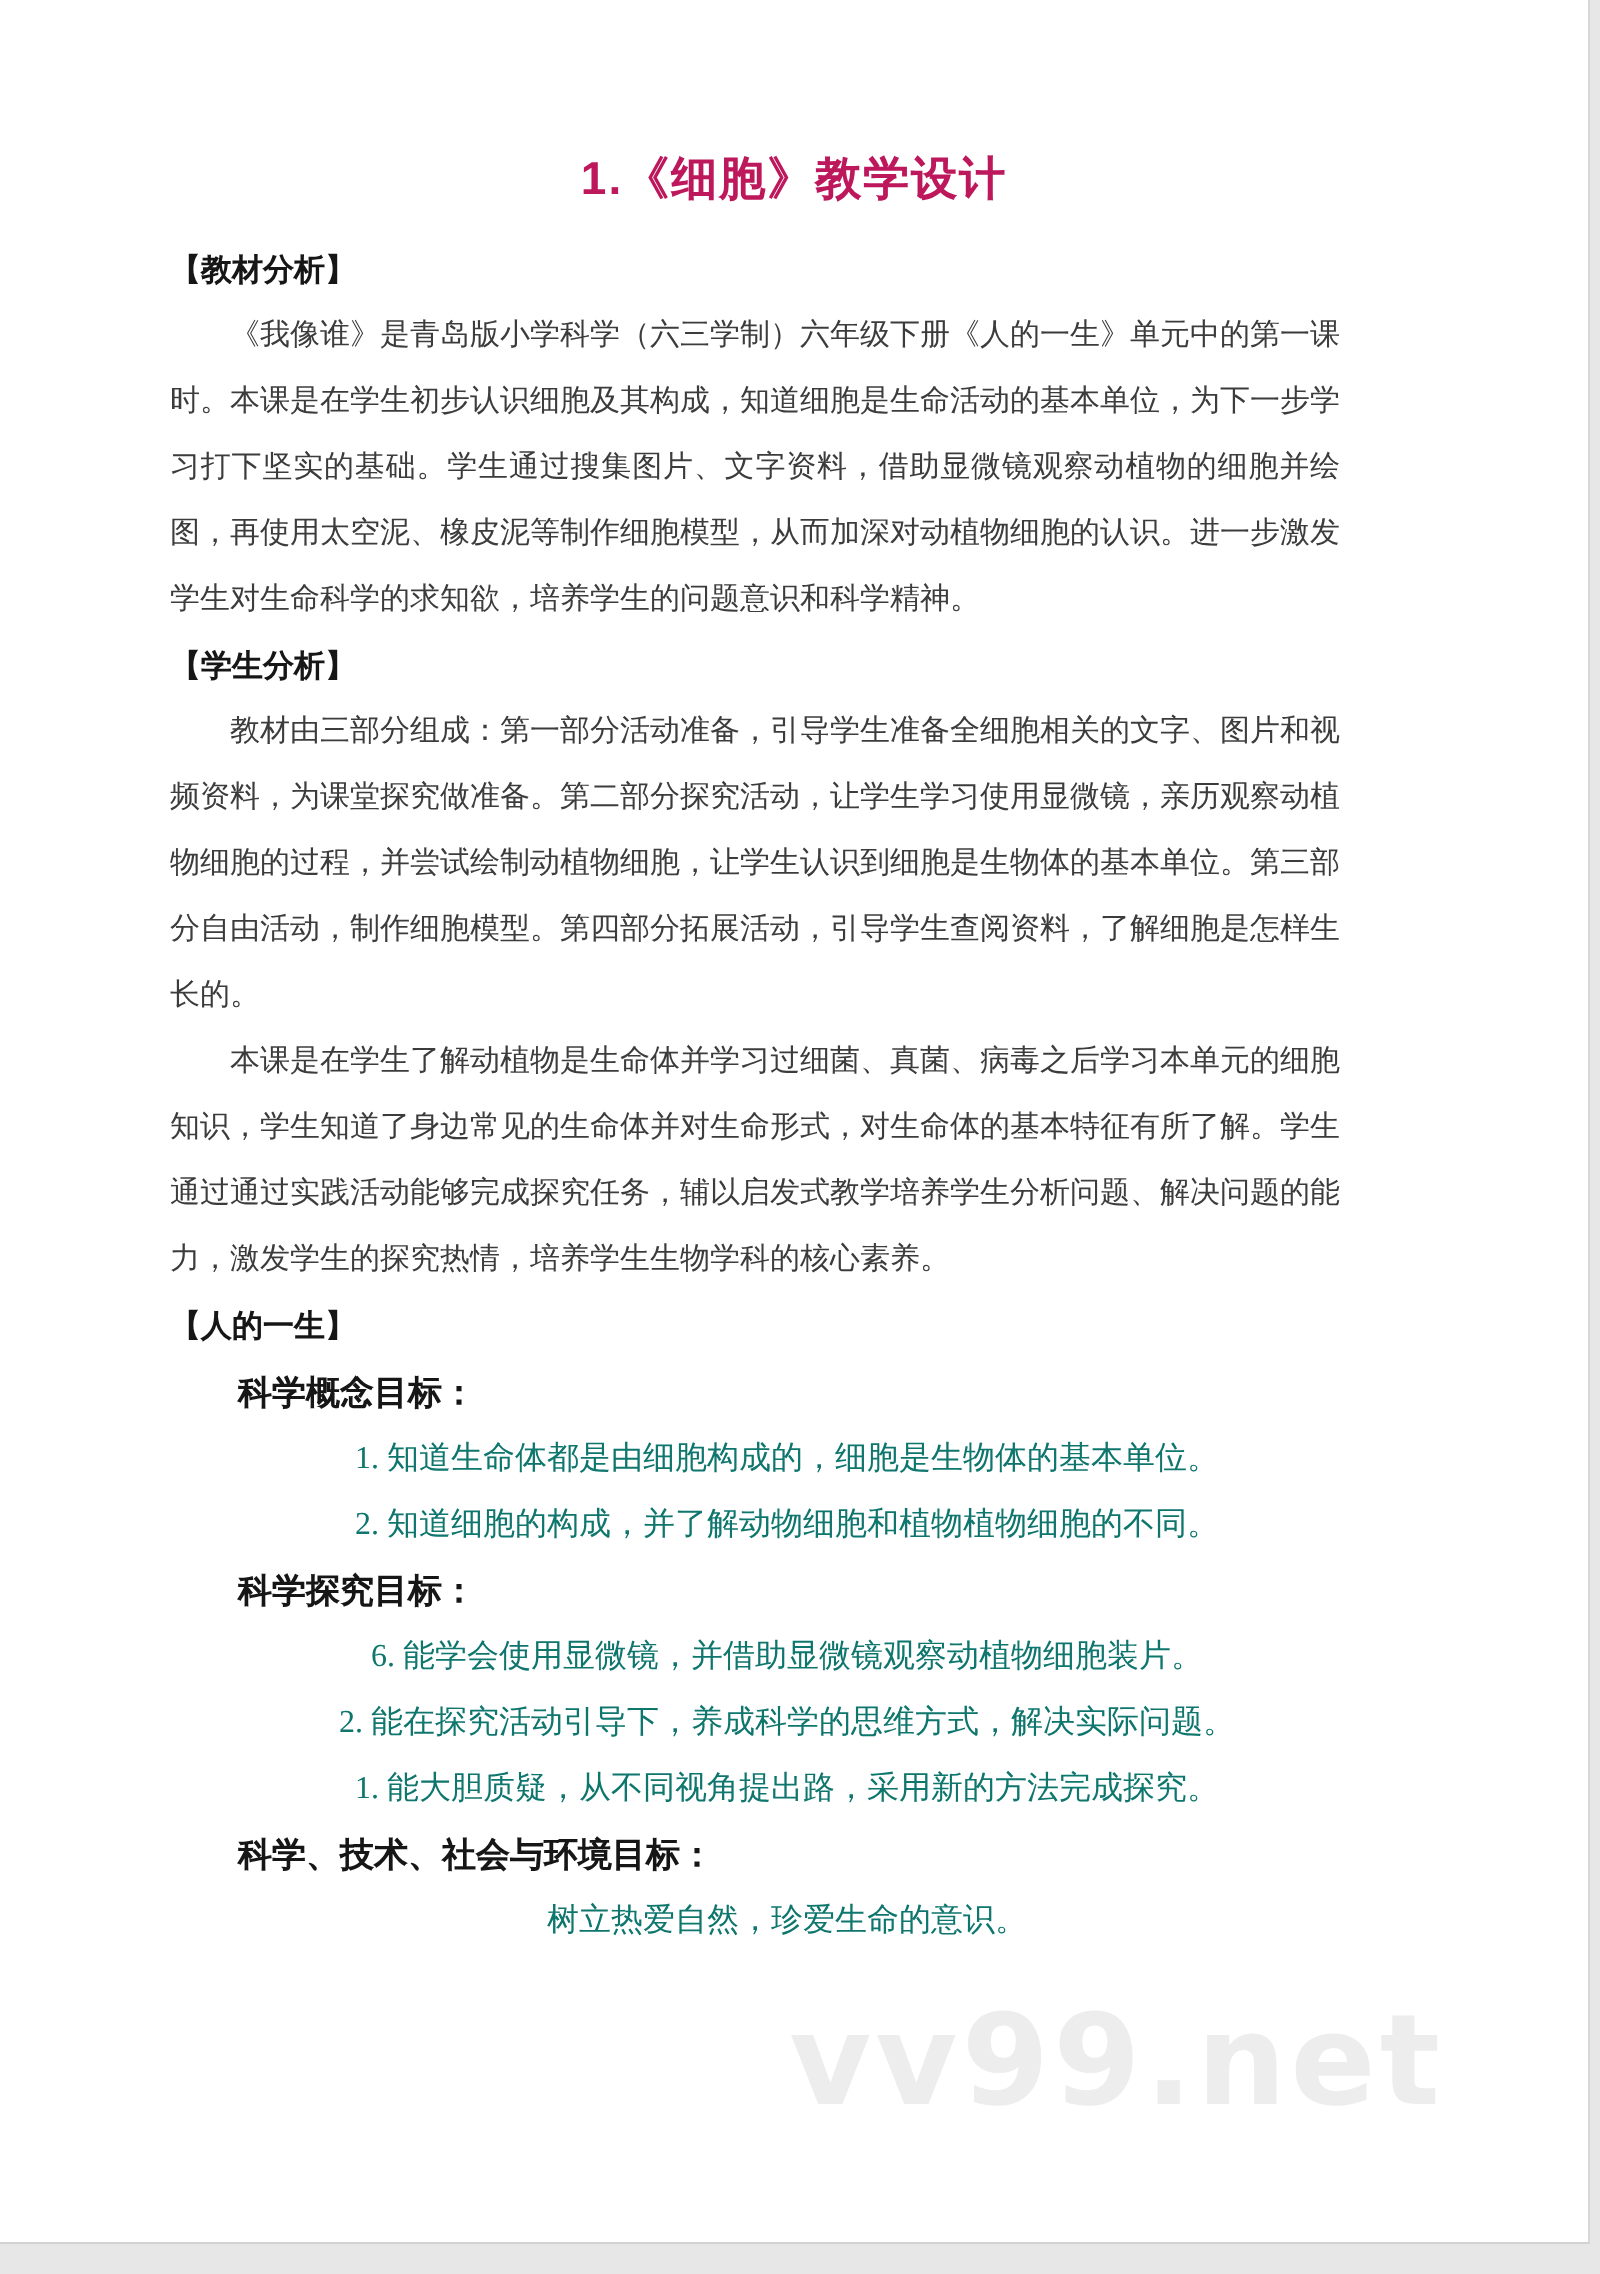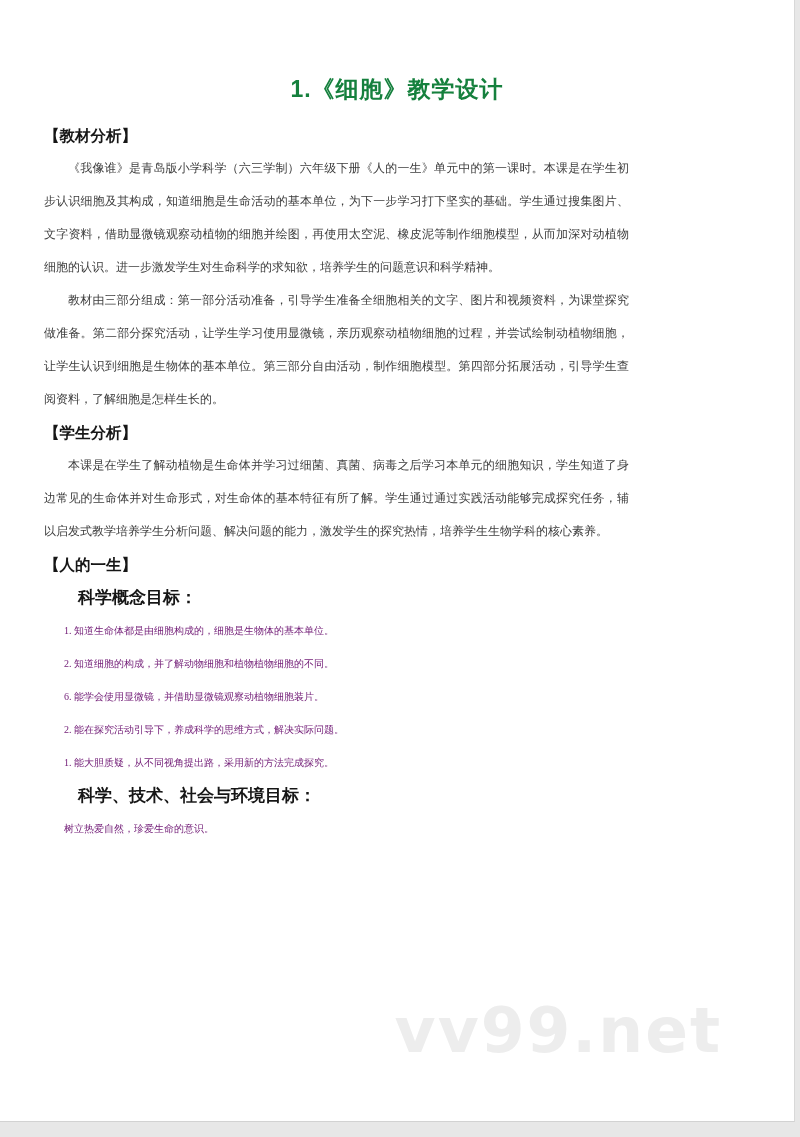--- a/index.html
+++ b/index.html
@@ -23,56 +23,57 @@
     box-sizing: content-box;
   }
   .doc-title {
     margin: 0 0 13px 0;
     padding-top: 72px;
     height: 34px;
     line-height: 34px;
     text-align: center;
     font-size: 23px;
     font-weight: bold;
-    color: #15803d;
+    color: #be185d;
     font-family: "Liberation Sans", "DejaVu Sans", sans-serif;
     letter-spacing: 1px;
   }
   .doc-body {
-    margin-left: 44px;
+    margin-left: 85px;
     width: 585px;
     font-family: "Liberation Serif", "DejaVu Serif", serif;
   }
   .row {
     margin: 0;
     line-height: 33px;
   }
   .sec-header {
     font-size: 15.5px;
     font-weight: bold;
     color: #161616;
     font-family: "Liberation Sans", "DejaVu Sans", sans-serif;
   }
   .para {
-    font-size: 12px;
+    font-size: 15px;
     color: #3c3c3c;
     text-align: justify;
     text-indent: 2em;
   }
   .sub-header {
     font-size: 17px;
     font-weight: bold;
     color: #161616;
     margin-left: 2em;
     font-family: "Liberation Sans", "DejaVu Sans", sans-serif;
   }
   .item {
-    font-size: 10px;
-    color: #701a75;
+    font-size: 16px;
+    color: #0f766e;
     margin-left: 2em;
+    text-align: center;
   }
   .watermark {
     position: absolute;
     top: 994px;
     right: 72px;
     font-size: 63px;
     font-weight: 800;
     color: #ededed;
     font-family: "DejaVu Sans", "Liberation Sans", sans-serif;
     letter-spacing: 2px;
@@ -81,27 +82,28 @@
   }
 </style>
 </head>
 <body>
 
 <div class="page">
   <h1 class="doc-title">1.《细胞》教学设计</h1>
   <div class="doc-body" id="doc-body">
       <div class="row sec-header">【教材分析】</div>
       <div class="row para">《我像谁》是青岛版小学科学（六三学制）六年级下册《人的一生》单元中的第一课时。本课是在学生初步认识细胞及其构成，知道细胞是生命活动的基本单位，为下一步学习打下坚实的基础。学生通过搜集图片、文字资料，借助显微镜观察动植物的细胞并绘图，再使用太空泥、橡皮泥等制作细胞模型，从而加深对动植物细胞的认识。进一步激发学生对生命科学的求知欲，培养学生的问题意识和科学精神。</div>
+      <div class="row sec-header">【学生分析】</div>
       <div class="row para">教材由三部分组成：第一部分活动准备，引导学生准备全细胞相关的文字、图片和视频资料，为课堂探究做准备。第二部分探究活动，让学生学习使用显微镜，亲历观察动植物细胞的过程，并尝试绘制动植物细胞，让学生认识到细胞是生物体的基本单位。第三部分自由活动，制作细胞模型。第四部分拓展活动，引导学生查阅资料，了解细胞是怎样生长的。</div>
-      <div class="row sec-header">【学生分析】</div>
       <div class="row para">本课是在学生了解动植物是生命体并学习过细菌、真菌、病毒之后学习本单元的细胞知识，学生知道了身边常见的生命体并对生命形式，对生命体的基本特征有所了解。学生通过通过实践活动能够完成探究任务，辅以启发式教学培养学生分析问题、解决问题的能力，激发学生的探究热情，培养学生生物学科的核心素养。</div>
       <div class="row sec-header">【人的一生】</div>
       <div class="row sub-header">科学概念目标：</div>
       <div class="row item">1. 知道生命体都是由细胞构成的，细胞是生物体的基本单位。</div>
       <div class="row item">2. 知道细胞的构成，并了解动物细胞和植物植物细胞的不同。</div>
+      <div class="row sub-header">科学探究目标：</div>
       <div class="row item">6. 能学会使用显微镜，并借助显微镜观察动植物细胞装片。</div>
       <div class="row item">2. 能在探究活动引导下，养成科学的思维方式，解决实际问题。</div>
       <div class="row item">1. 能大胆质疑，从不同视角提出路，采用新的方法完成探究。</div>
       <div class="row sub-header">科学、技术、社会与环境目标：</div>
       <div class="row item">树立热爱自然，珍爱生命的意识。</div>
     </div>
   <div class="watermark">vv99.net</div>
 </div>
 
 </body></html>

